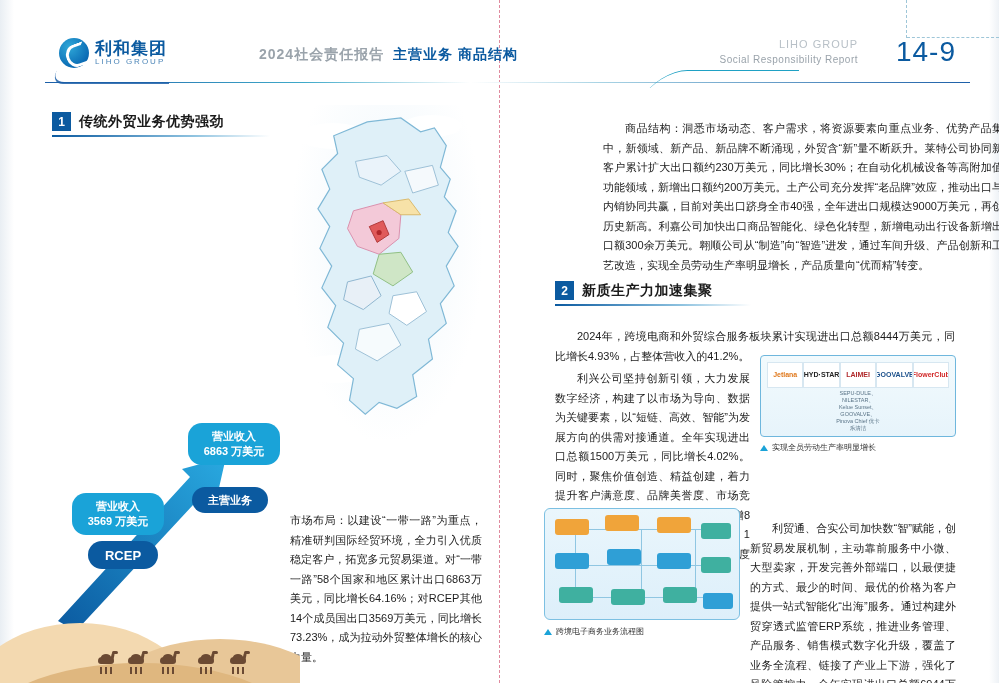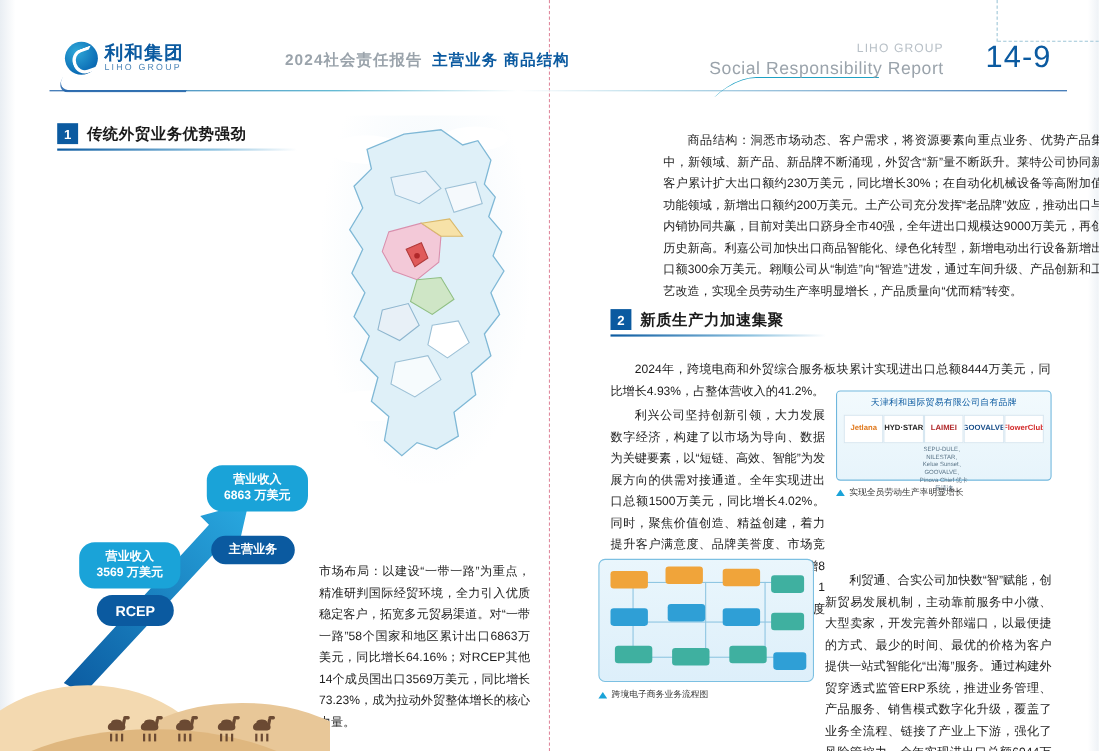--- a/index.html
+++ b/index.html
@@ -91,21 +91,21 @@
   .hdr-arrow span {
     position: absolute; left: 0; top: 0; width: 170px; height: 30px;
     border-top: 1.5px solid #1fa1c4;
     border-radius: 60px 0 0 0;
     transform: skewX(-30deg);
   }
   .hdr-right {
     position: absolute; right: 112px; top: 8px; text-align: right;
   }
   .hdr-right .l1 { font-size: 11px; color: #b8c0c7; letter-spacing: 1px; }
-  .hdr-right .l2 { font-size: 16px; color: #9aa3ab; letter-spacing: .5px; margin-top: 4px; }
+  .hdr-right .l2 { font-size: 10px; color: #9aa3ab; letter-spacing: .5px; margin-top: 4px; }
   .hdr-page {
     position: absolute; right: 14px; top: 6px;
     font-size: 28px; color: #0b5aa0; font-weight: 400; letter-spacing: 1px;
   }
 
   
   .sec-head { position: absolute; display: flex; align-items: center; gap: 8px; }
   .sec-num {
     width: 19px; height: 19px; background: #0b5aa0; color: #fff;
     font-size: 12px; font-weight: bold; display: flex; align-items: center; justify-content: center;
@@ -351,21 +351,20 @@
     <div class="sec-num">2</div>
     <div class="sec-title">新质生产力加速集聚</div>
   </div>
   <div class="sec-underline" style="left:555px; top:304px; width:196px;"></div>
 
   <p class="ptext" style="left:555px; top:316px; width:400px; text-indent:22px;">2024年，跨境电商和外贸综合服务板块累计实现进出口总额8444万美元，同比增长4.93%，占整体营收入的41.2%。</p>
 
   <p class="ptext" style="left:555px; top:358px; width:195px; text-indent:22px;">利兴公司坚持创新引领，大力发展数字经济，构建了以市场为导向、数据为关键要素，以“短链、高效、智能”为发展方向的供需对接通道。全年实现进出口总额1500万美元，同比增长4.02%。同时，聚焦价值创造、精益创建，着力提升客户满意度、品牌美誉度、市场竞争力。全年累计开发新品近百项，新增8个海外注册商标、3个外观设计专利、1项国内版权，3个品牌被纳入“2024年度天津市重点培育的国际自主品牌”名单。</p>
 
   <div class="bluebox" style="left:760px; top:355px; width:196px; height:82px;">
-    <div class="bluebox-title">天津利和国际贸易有限公司自有品牌</div>
     <div class="brandstrip">
       <div class="brandcell" style="color:#e07a1f;">Jetlana</div>
       <div class="brandcell" style="color:#222;">HYD·STAR</div>
       <div class="brandcell" style="color:#b0282a;">LAIMEI</div>
       <div class="brandcell" style="color:#1a4f8a;">GOOVALVE</div>
       <div class="brandcell" style="color:#d22a2a;">FlowerClub</div>
     </div>
     <div class="brandnames">
       <span>SEPU-DULE、NILESTAR、Kelue Sunset、GOOVALVE、Pinova Chief 优卡乐清洁</span>
     </div>

